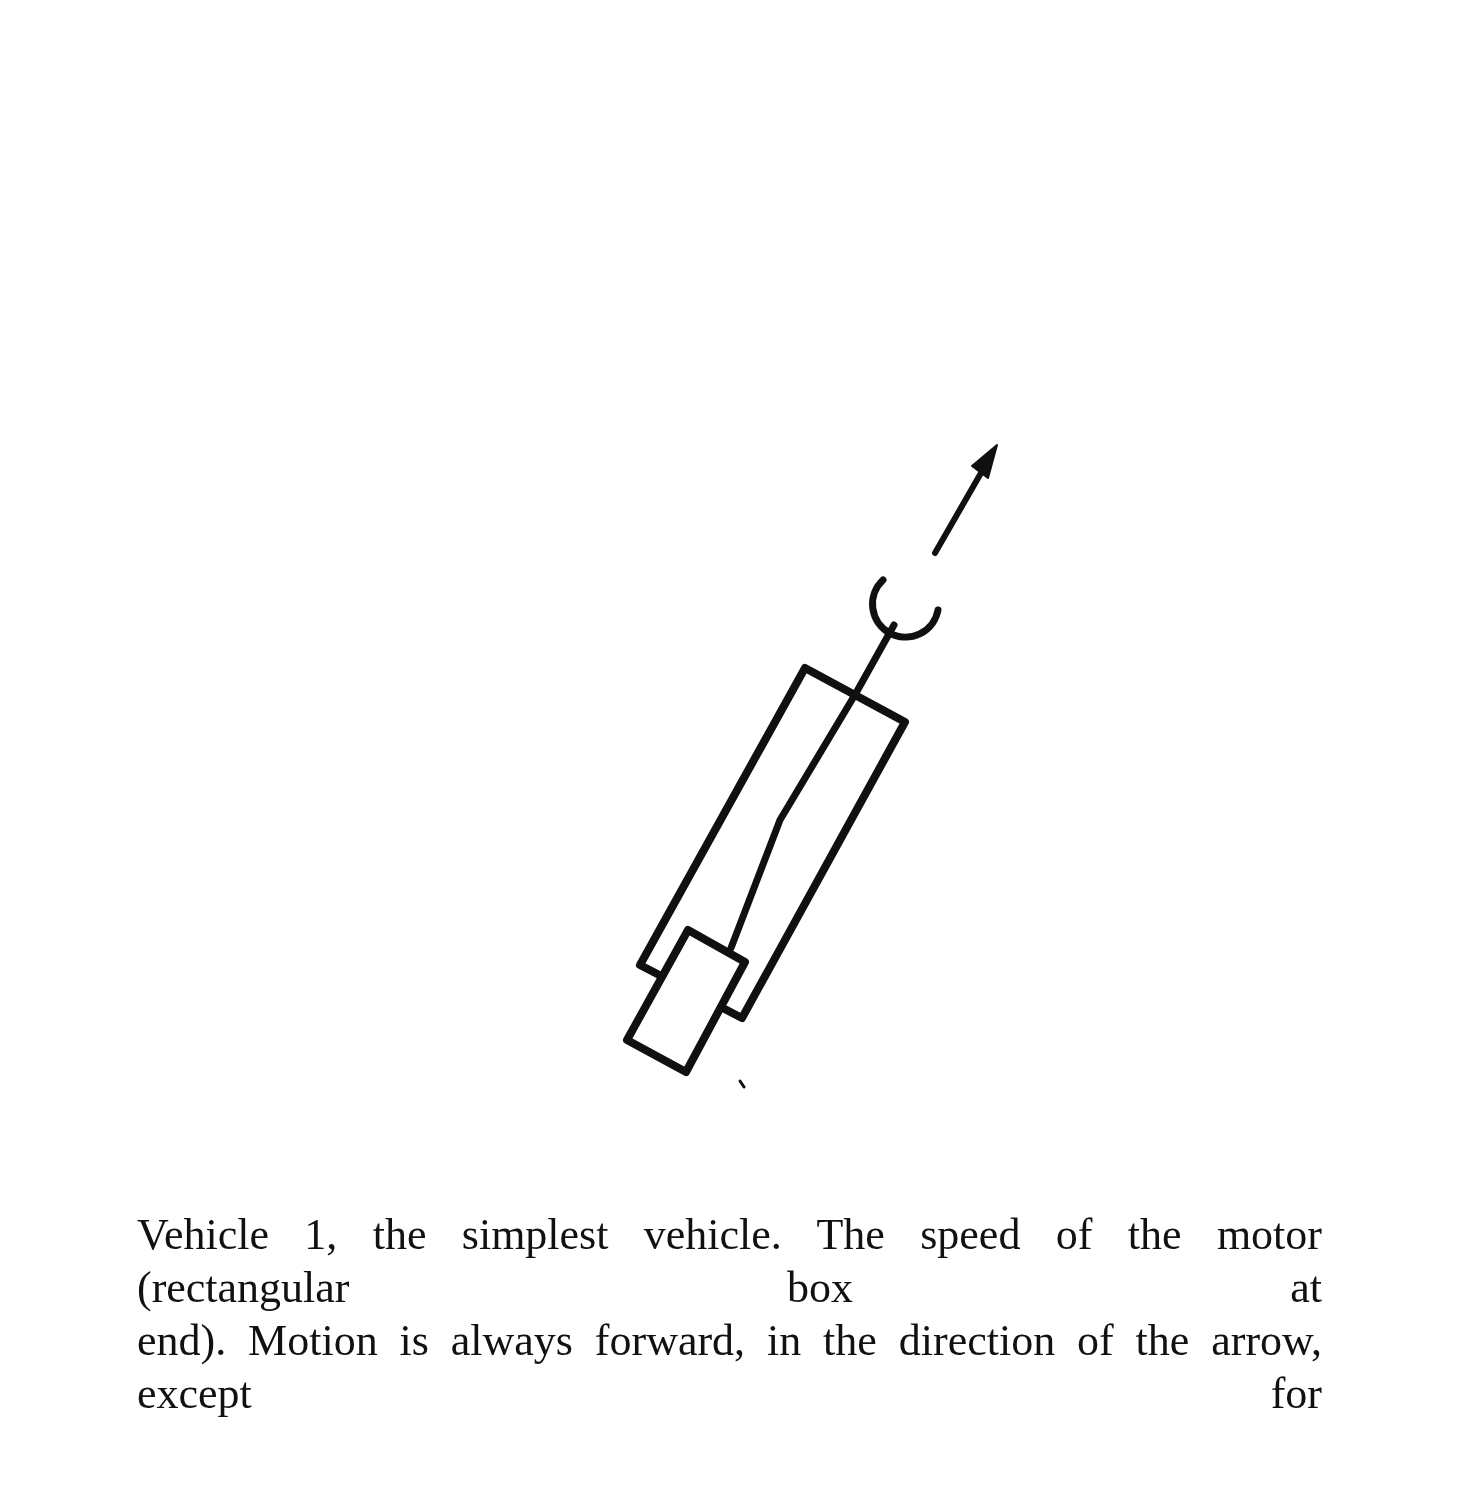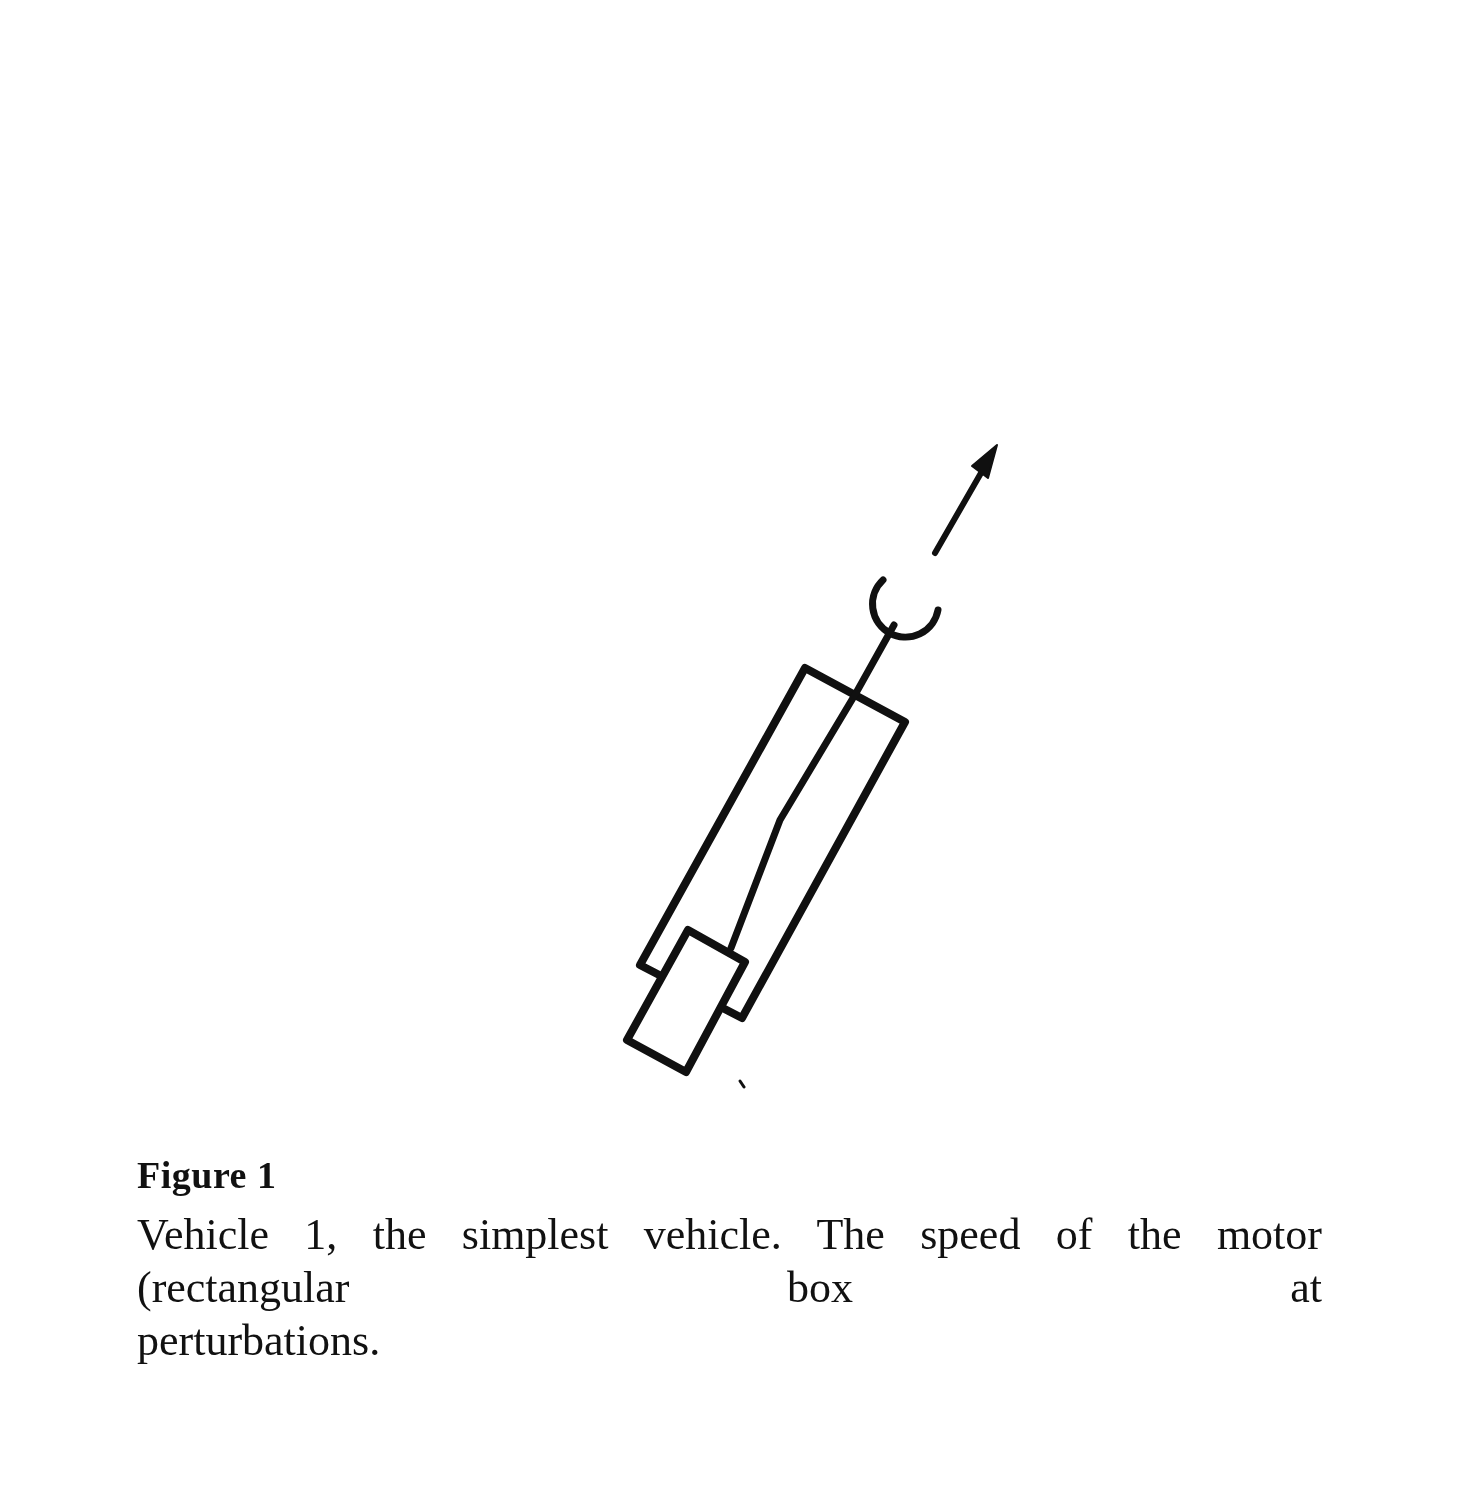--- a/index.html
+++ b/index.html
@@ -95,20 +95,19 @@
     <polygon class="outline" points="688,930 745,962 686,1072 627,1040"></polygon>
 
     <path class="stroke-line" d="M 883 580 A 33 33 0 1 0 938 610"></path>
 
     <polyline class="arrow-shaft" points="935,553 981,473"></polyline>
     <polygon class="arrow-head" points="997,445 988,478 972,466"></polygon>
 
     <path class="speck" d="M 740 1081 l 4 6"></path>
   </svg>
 
-  <div class="caption-heading">Figure 1</div>
 
   <div class="caption-body">
     <div class="cap-line">Vehicle 1, the simplest vehicle. The speed of the motor (rectangular box at</div>
-    <div class="cap-line last">perturbations.</div>
+    <div class="cap-line">end). Motion is always forward, in the direction of the arrow, except for</div>
   </div>
 
 </div>
 
 </body></html>

